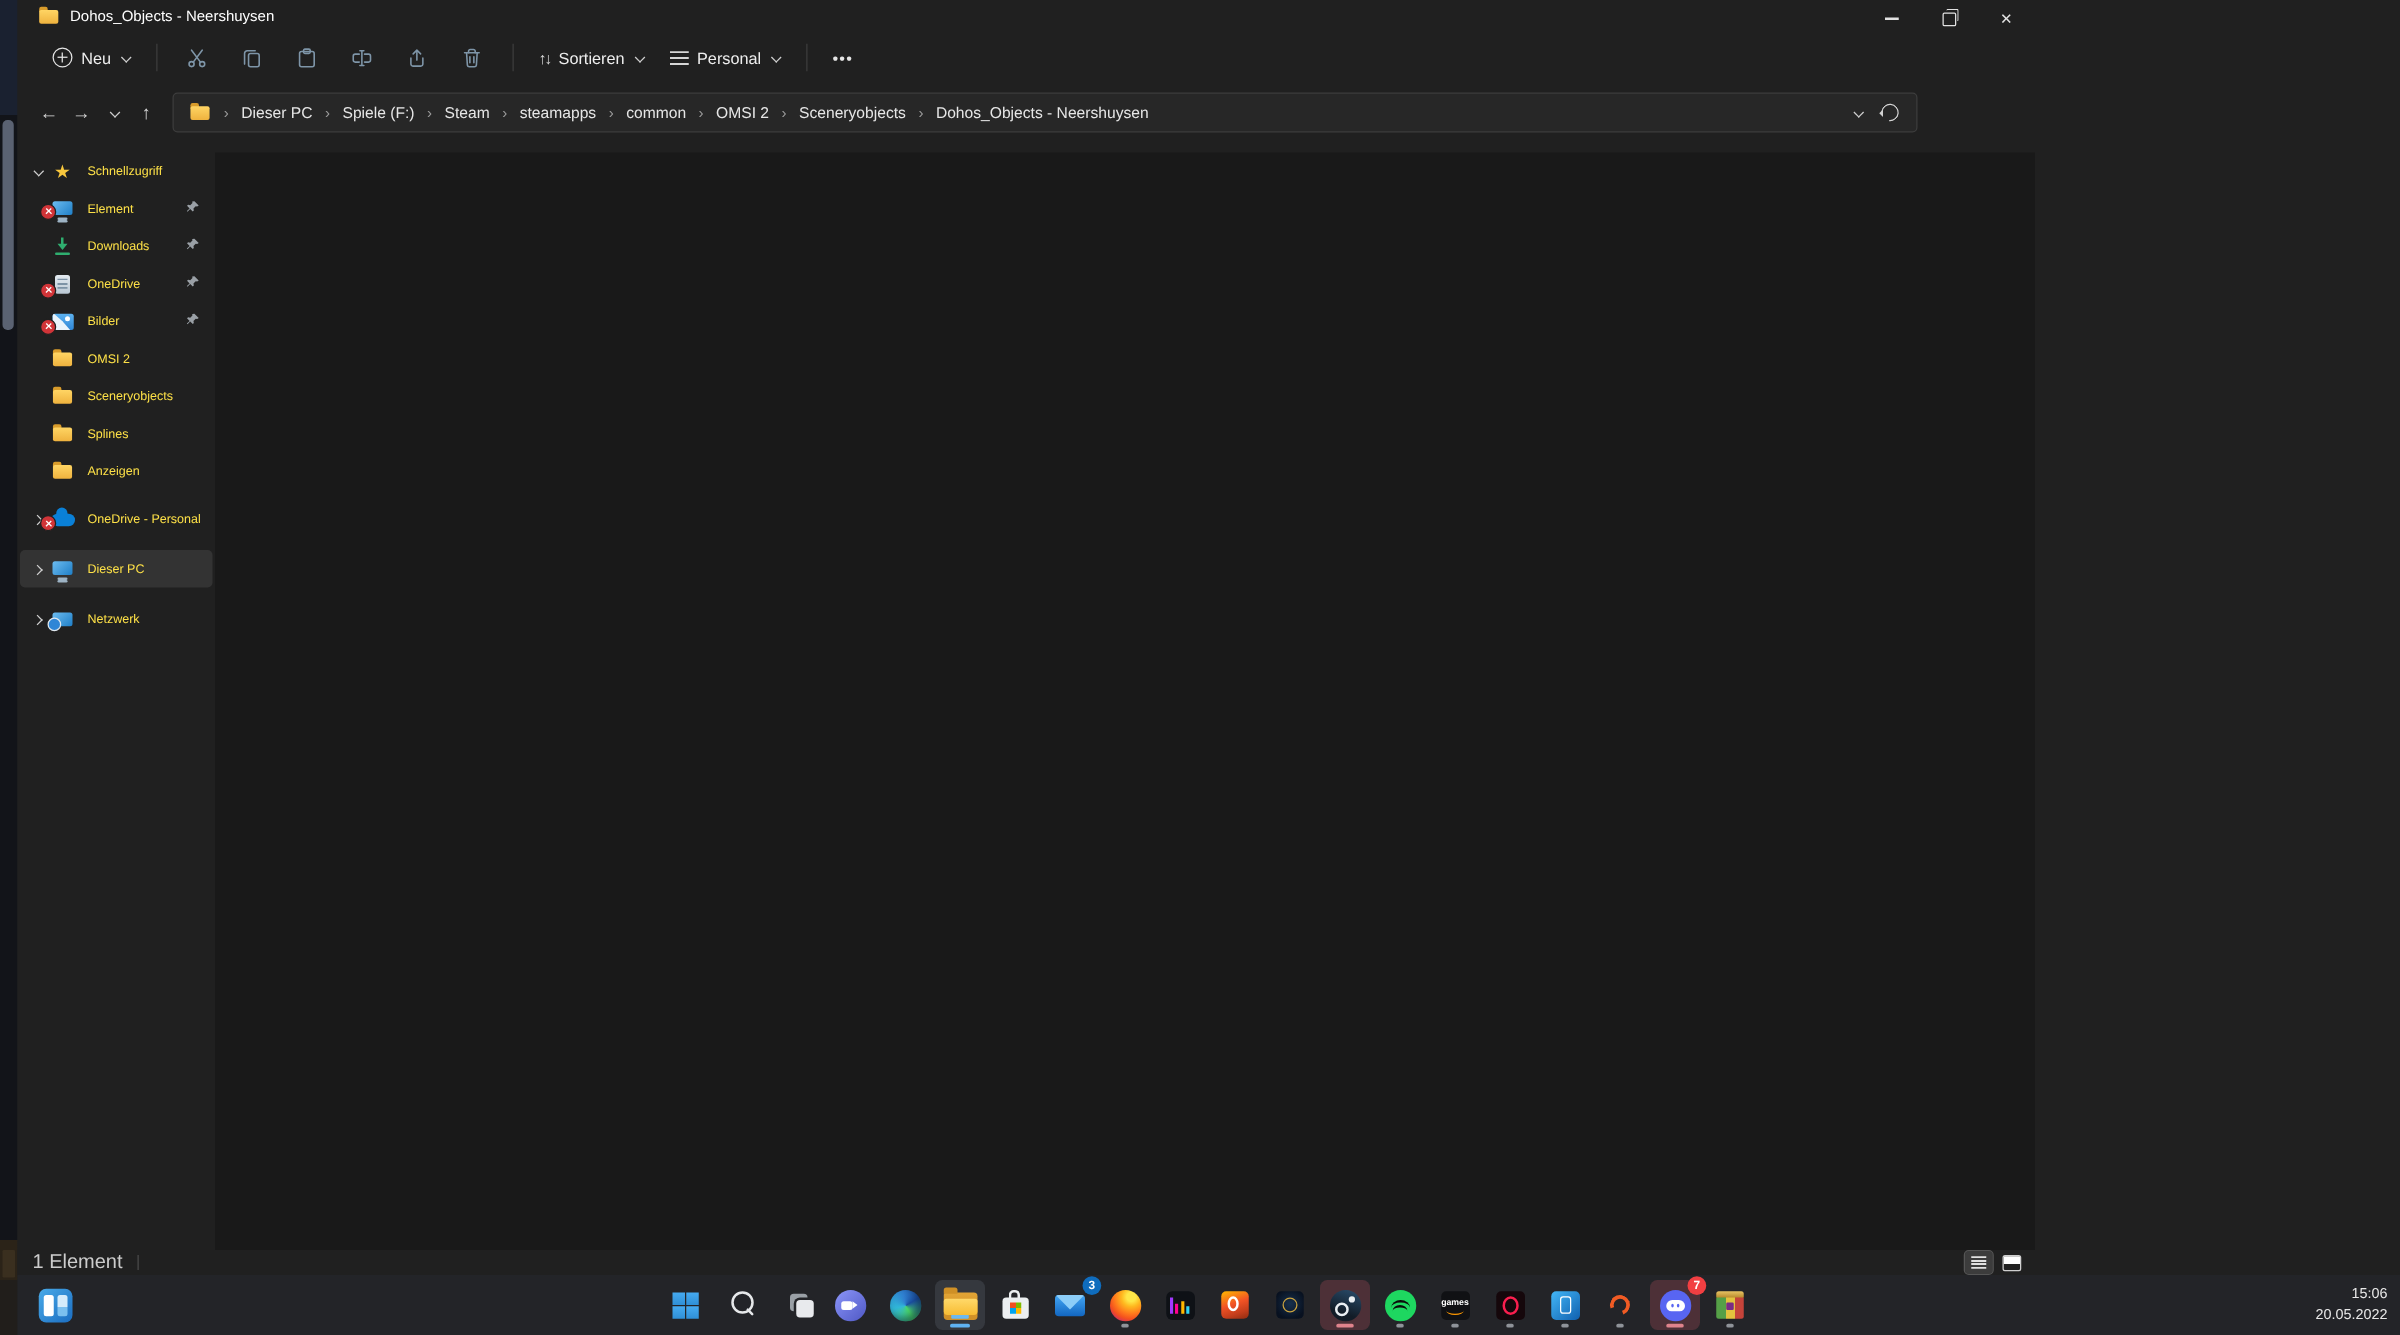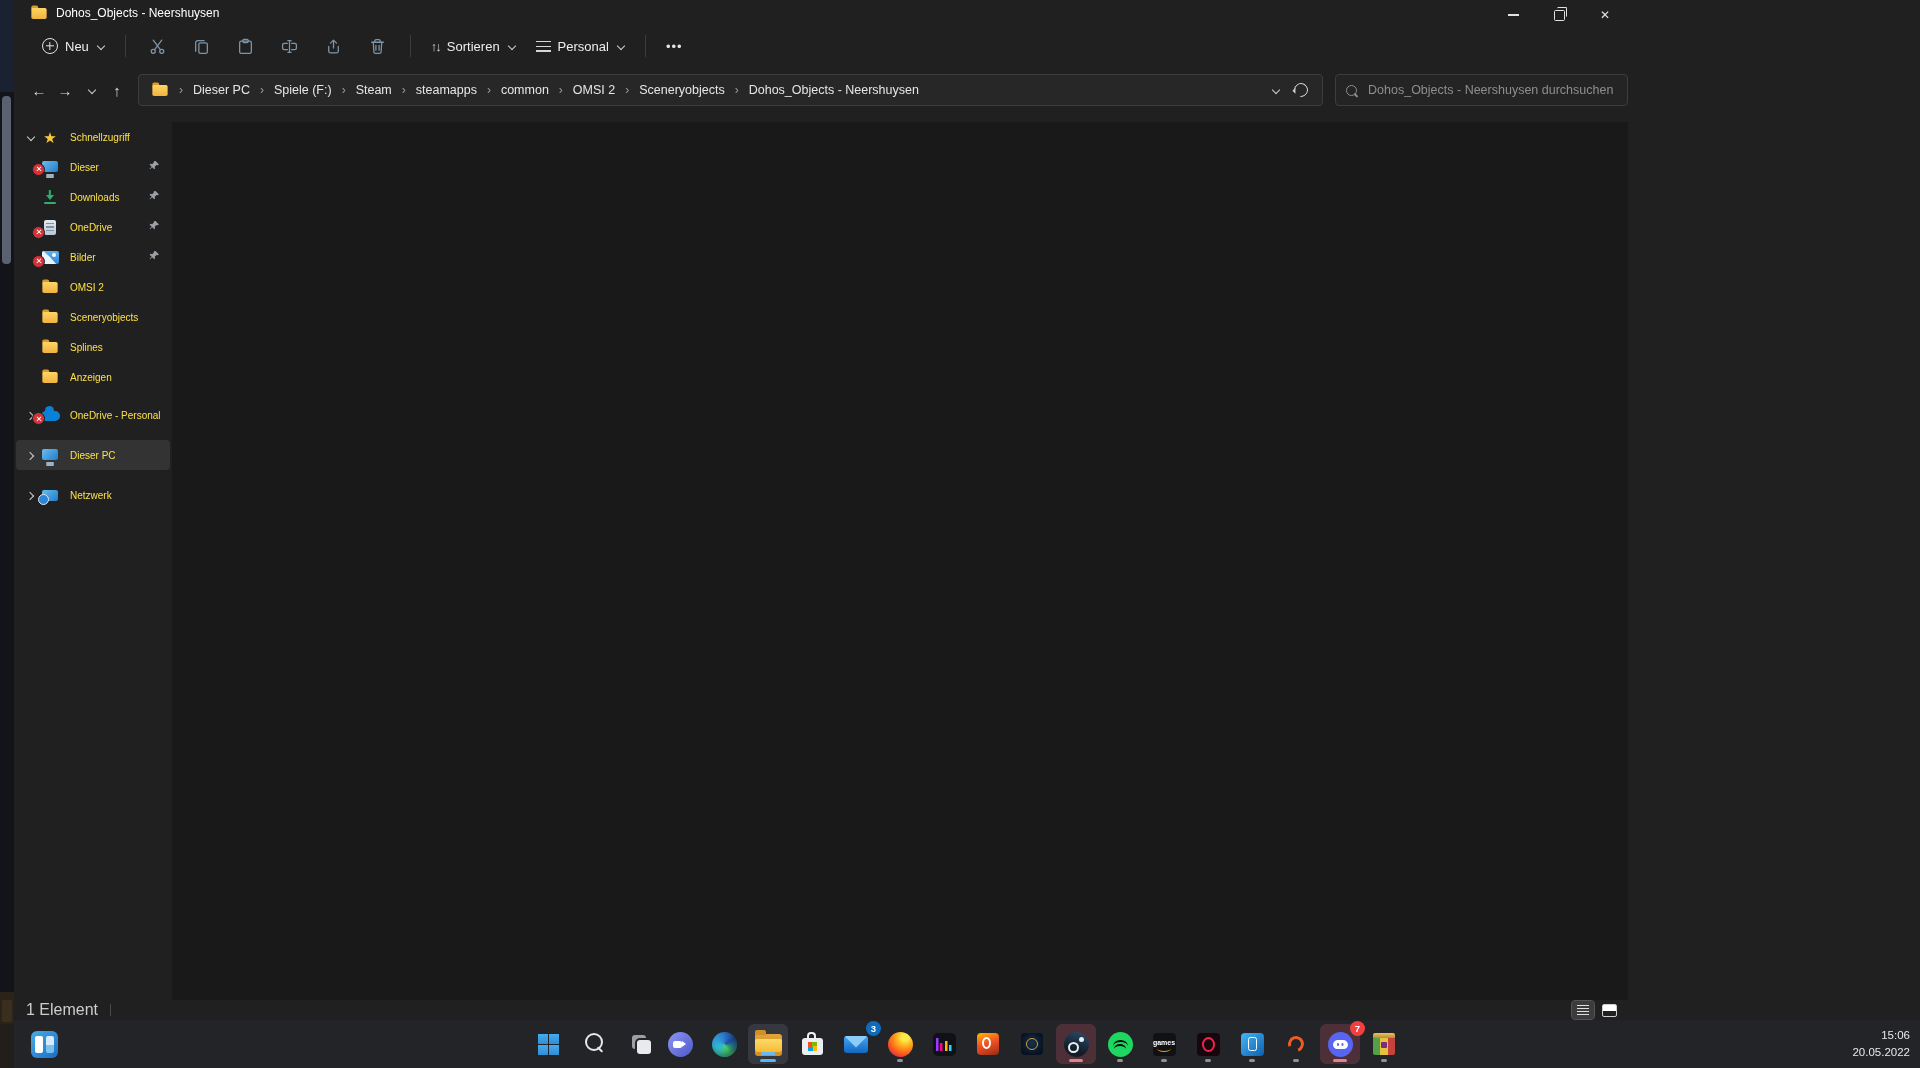--- a/index.html
+++ b/index.html
@@ -316,43 +316,39 @@
         <span class="crumb">Sceneryobjects</span>
         <span class="crumb-sep">›</span>
         <span class="crumb">Dohos_Objects - Neershuysen</span>
       </div>
       <div class="addr-right">
         <span class="chev"></span>
         <span class="refresh"></span>
       </div>
     </div>
 
-    <div class="search-box">
-      <span class="mag"></span>
-      <input type="text" placeholder="Dohos_Objects - Neershuysen durchsuchen" style="">
-    </div>
   </div>
 
   <div class="sidebar">
     <div class="sb-row">
       <span class="sb-chev">
           <span class="chev"></span>
         </span>
       <span class="sb-ico">
           <span class="star">★</span>
         </span>
       <span class="sb-label">Schnellzugriff</span>
     </div>
 
     <div class="sb-row">
       <span class="sb-ico indent">
           <span class="ico-monitor"></span>
           <span class="badge-x"></span>
         </span>
-      <span class="sb-label">Dieser</span>
+      <span class="sb-label">Element</span>
       <span class="sb-pin">
           <svg class="pin-svg" width="11" height="11" viewBox="0 0 16 16">
             <path d="M9.5 1.5l5 5-1.8 1-1.7-.3-2.6 2.6.4 2.4-1.2 1.3-3-3-3.1 3.1-.7-.7 3.1-3.1-3-3L2.2 5.6l2.4.4 2.6-2.6-.3-1.7z" fill="#9aa0a6"></path>
           </svg>
         </span>
     </div>
     <div class="sb-row">
       <span class="sb-ico indent">
           <span class="ico-down">
             <span class="tray"></span>

